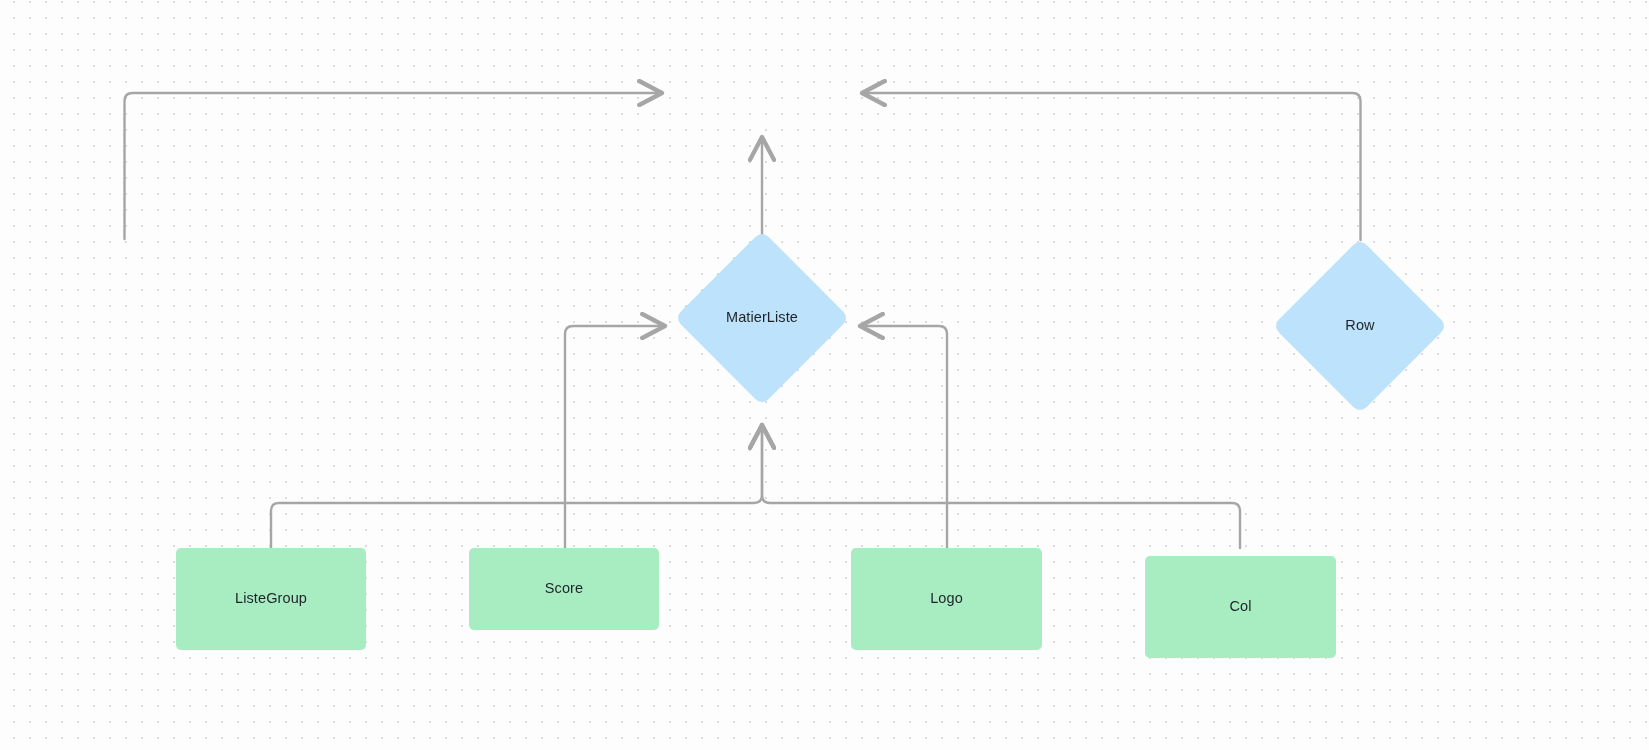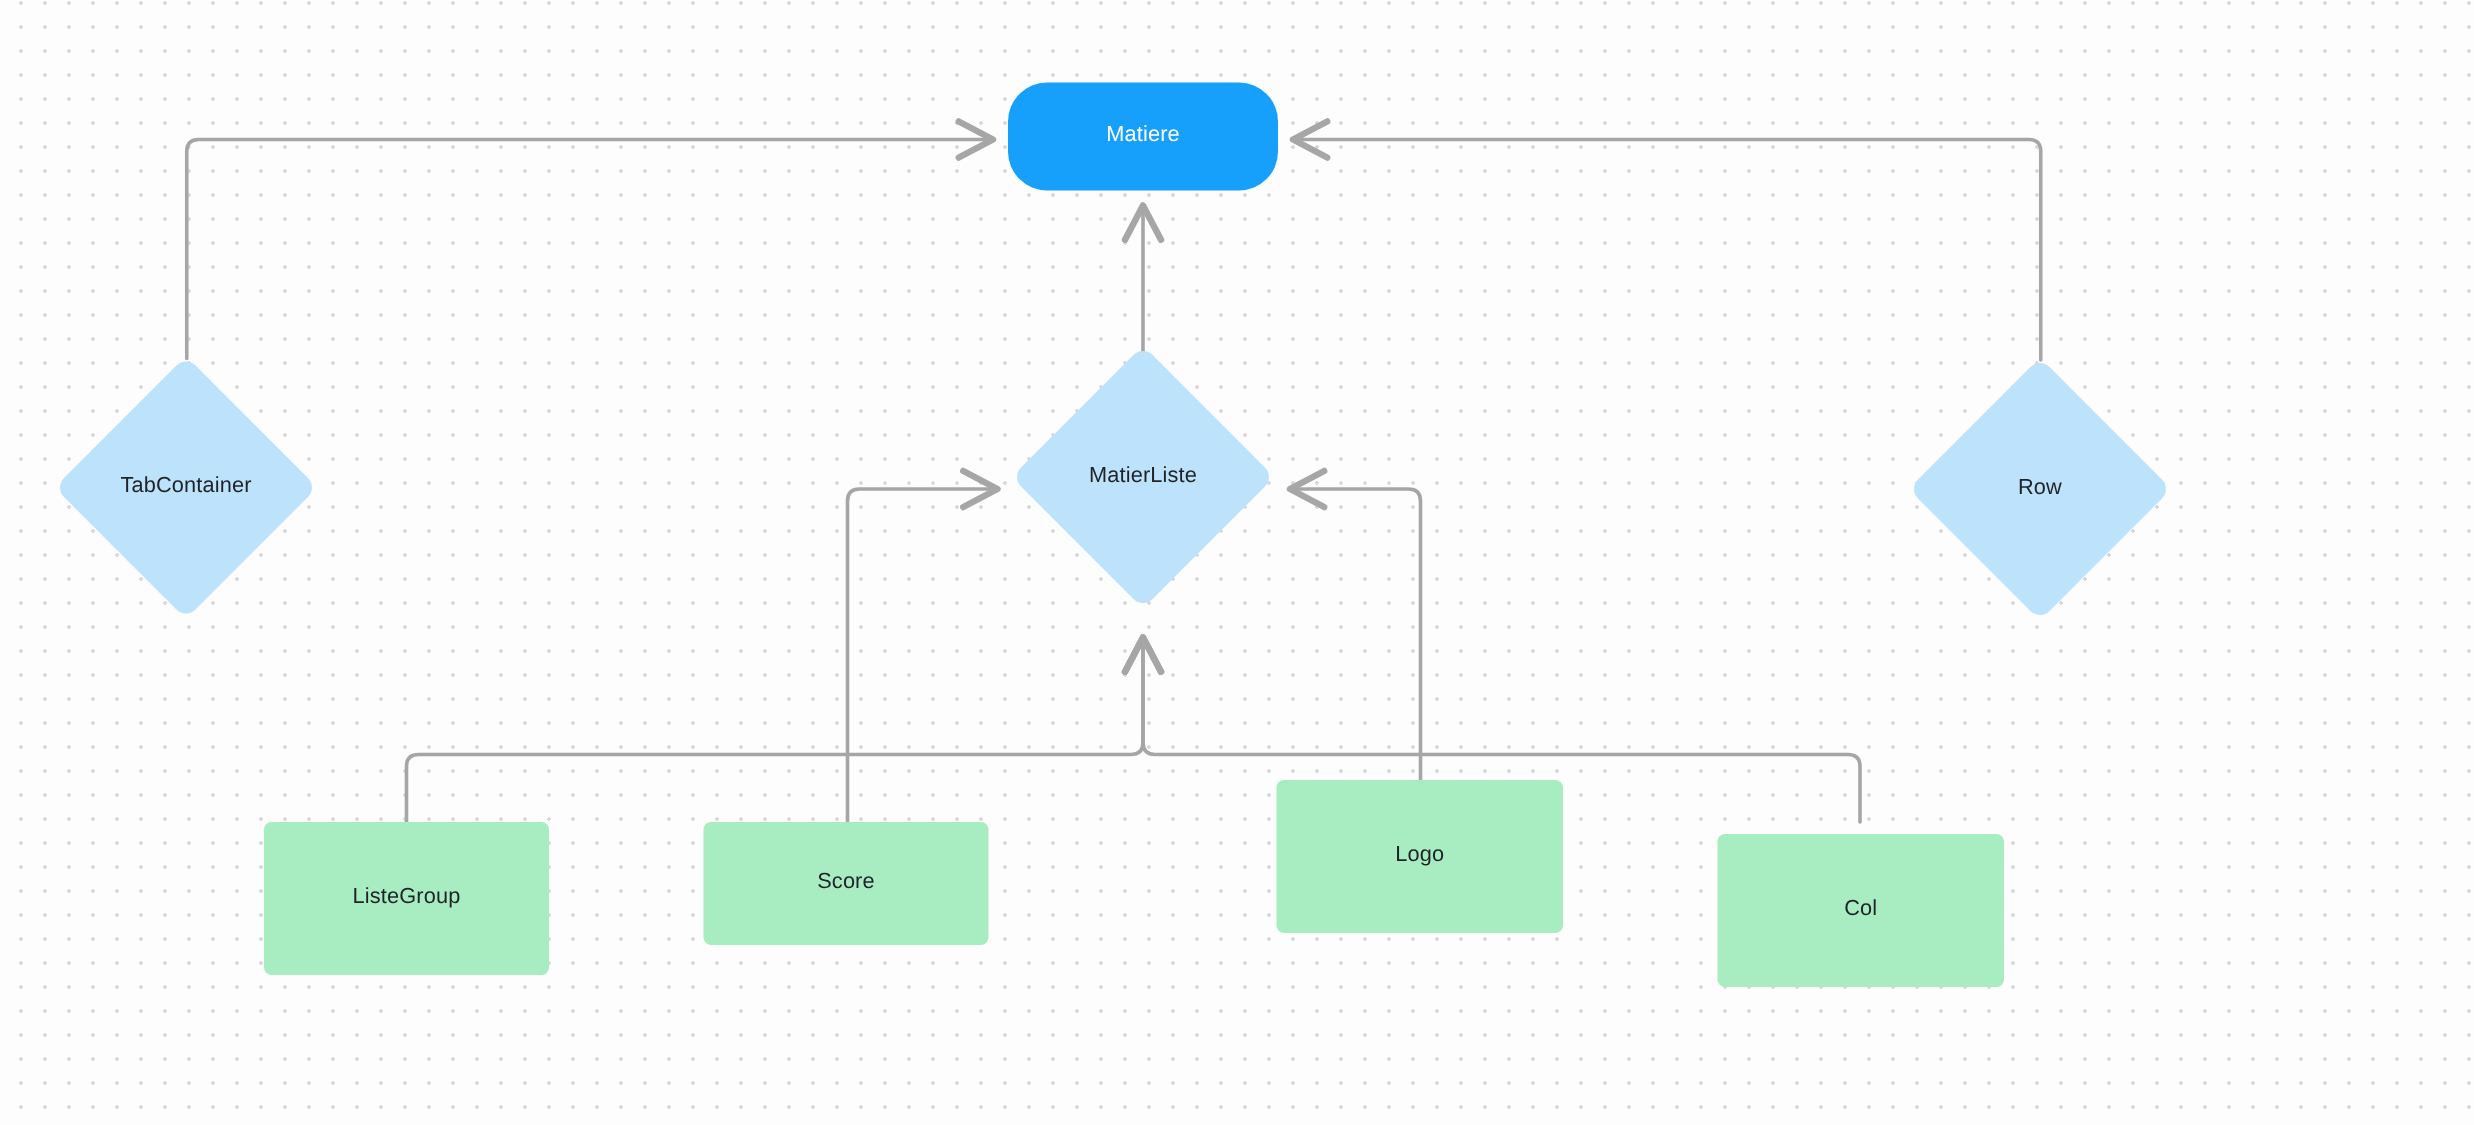--- a/index.html
+++ b/index.html
@@ -104,48 +104,41 @@
       <path d="M 565 548 L 565 334 Q 565 326 573 326 L 665 326" marker-end="url(#arrow-head)"></path>
 
       <path d="M 947 548 L 947 334 Q 947 326 939 326 L 860 326" marker-end="url(#arrow-head)"></path>
 
       <path d="M 271 548 L 271 511 Q 271 503 279 503 L 754 503 Q 762 503 762 495 L 762 425" marker-end="url(#arrow-head)"></path>
 
       <path d="M 1240 548 L 1240 511 Q 1240 503 1232 503 L 770 503 Q 762 503 762 495 L 762 425" marker-end="url(#arrow-head)"></path>
     </g>
   </svg>
 
-  <div class="node node-root" style="left:672px; top:55px; width:180px; height:72px;">
-    <span class="node-label">Matiere</span>
-  </div>
 
-  <div class="node node-diamond" style="left:36px; top:237px; width:176px; height:176px;">
-    <span class="diamond-shape"></span>
-    <span class="node-label">TabContainer</span>
-  </div>
 
   <div class="node node-diamond" style="left:674px; top:230px; width:176px; height:176px;">
     <span class="diamond-shape"></span>
     <span class="node-label">MatierListe</span>
   </div>
 
   <div class="node node-diamond" style="left:1272px; top:238px; width:176px; height:176px;">
     <span class="diamond-shape"></span>
     <span class="node-label">Row</span>
   </div>
 
   <div class="node node-leaf" style="left:176px; top:548px; width:190px; height:102px;">
     <span class="node-label">ListeGroup</span>
   </div>
 
   <div class="node node-leaf" style="left:469px; top:548px; width:190px; height:82px;">
     <span class="node-label">Score</span>
   </div>
 
-  <div class="node node-leaf" style="left:851px; top:520px; width:191px; height:102px;">
+  <div class="node node-leaf" style="left:851px; top:548px; width:191px; height:102px;">
     <span class="node-label">Logo</span>
   </div>
 
   <div class="node node-leaf" style="left:1145px; top:556px; width:191px; height:102px;">
     <span class="node-label">Col</span>
   </div>
 
 </div>
 
 </body></html>

